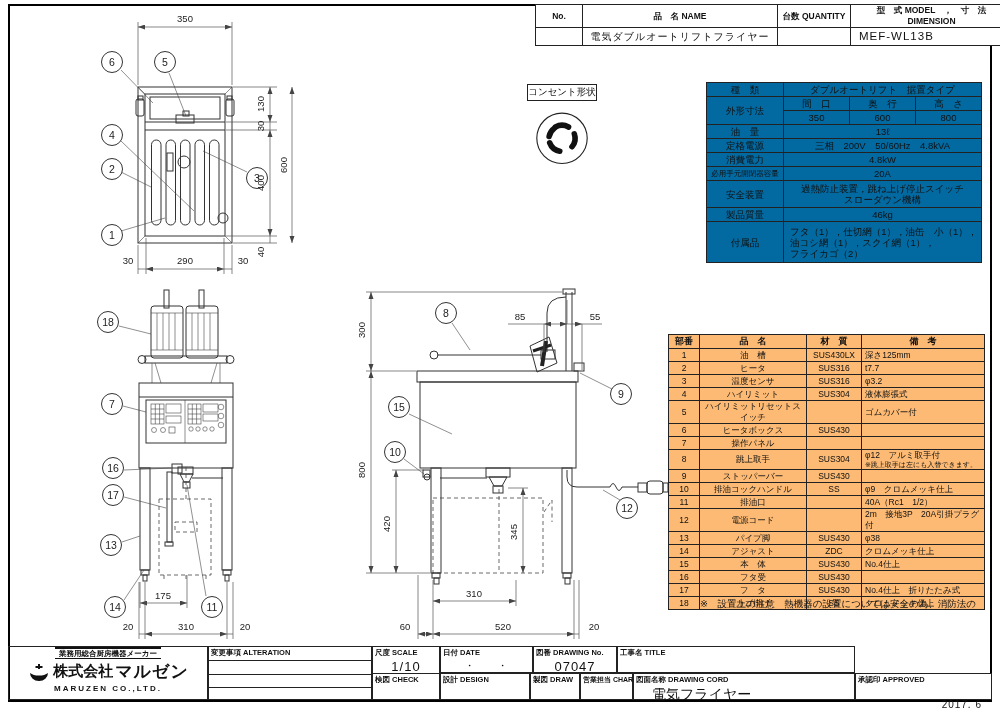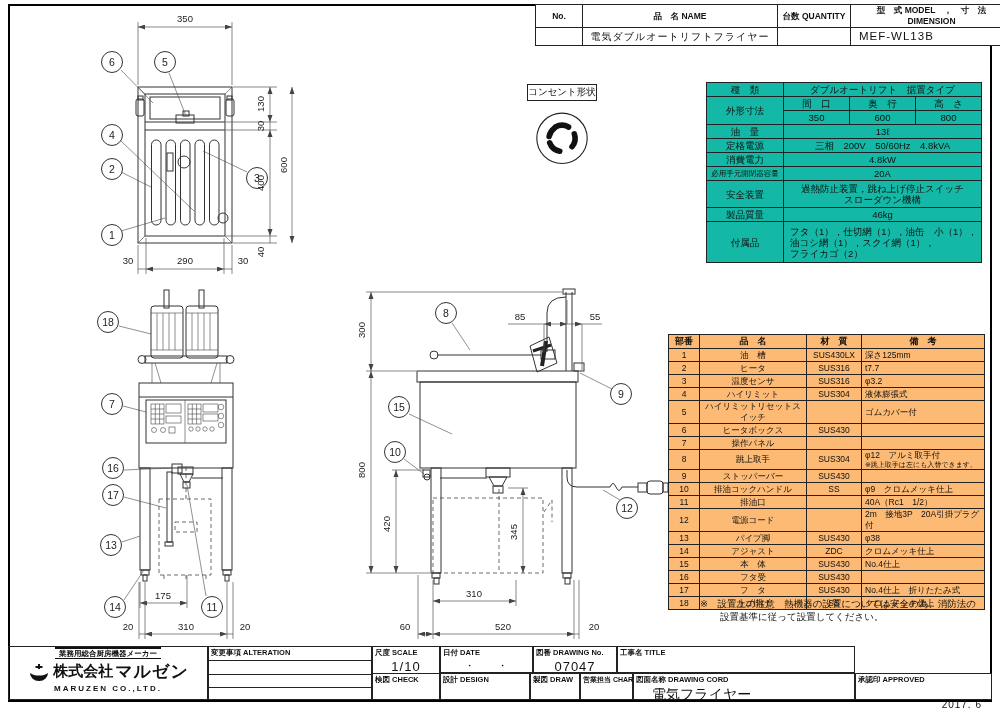--- a/index.html
+++ b/index.html
@@ -7,21 +7,21 @@
         font-family:"Liberation Sans","DejaVu Sans",sans-serif;color:#111;}
   .sheet-border{position:absolute;left:8px;top:4px;width:980px;height:694px;border:2px solid #000;}
   table{border-collapse:collapse;}
   td{border:1px solid #222;font-size:9.5px;line-height:11px;padding:0 2px;vertical-align:middle;}
   
   .title-table{position:absolute;left:535px;top:4px;width:457px;background:#fff;table-layout:fixed;}
   .title-table td{text-align:center;}
   .title-table .hdr{height:14px;font-size:8.5px;font-weight:bold;}
   .title-table .val{height:17px;font-size:11.5px;letter-spacing:1px;}
   
-  .spec-table{position:absolute;left:706px;top:82px;width:276px;background:#14b8a6;table-layout:fixed;}
+  .spec-table{position:absolute;left:706px;top:82px;width:276px;background:#0369a1;table-layout:fixed;}
   .spec-table td{text-align:center;height:13px;font-size:9.5px;}
   .spec-table td.lab{font-weight:normal;}
   .spec-table td.small{font-size:7.5px;}
   .spec-table td.left{text-align:left;padding-left:6px;}
   
   .parts-table{position:absolute;left:668px;top:334px;width:296px;background:#fdba74;table-layout:fixed;}
   .parts-table td{height:12px;font-size:8.5px;text-align:center;}
   .parts-table td.l{text-align:left;padding-left:3px;}
   .parts-table .sub{font-size:7px;line-height:8px;}
   .parts-table .hd{font-weight:bold;font-size:9px;height:13px;}
@@ -609,21 +609,20 @@
           <td class="l">
             <div>クロムメッキ仕上</div>
             <div class="sub"></div>
           </td>
         </tr>
       </tbody>
   </table>
 
   <div class="notes">
     <div>※　設置上の注意　熱機器の設置については安全の為、消防法の</div>
-    <div class="ind">設置基準に従って設置してください。</div>
   </div>
 
   <div class="tblock">
     <div class="cell" style="left:0;top:0;width:164px;height:54px">
       <div class="clab">変更事項 ALTERATION</div>
       <div style="position:absolute;left:0;right:0;top:13px;border-top:1px solid #222"></div>
       <div style="position:absolute;left:0;right:0;top:27px;border-top:1px solid #222"></div>
       <div style="position:absolute;left:0;right:0;top:40px;border-top:1px solid #222"></div>
     </div>
     <div class="cell" style="left:164px;top:0;width:68px;height:38px">

